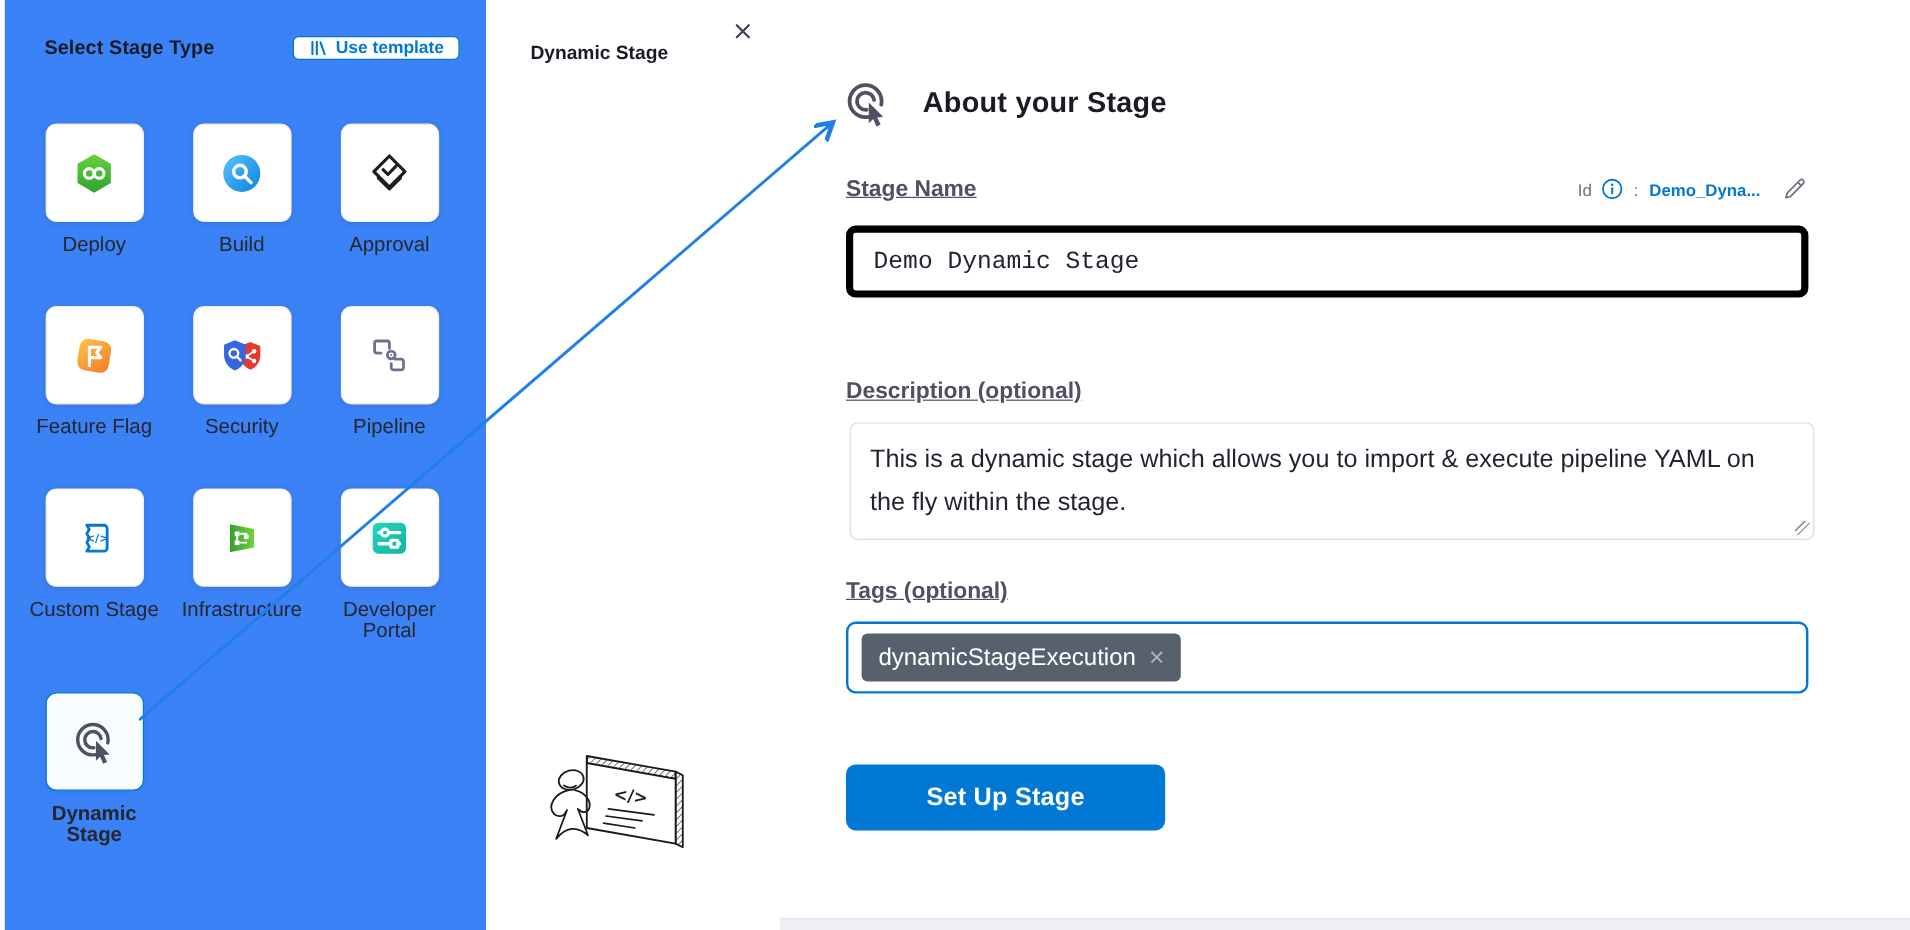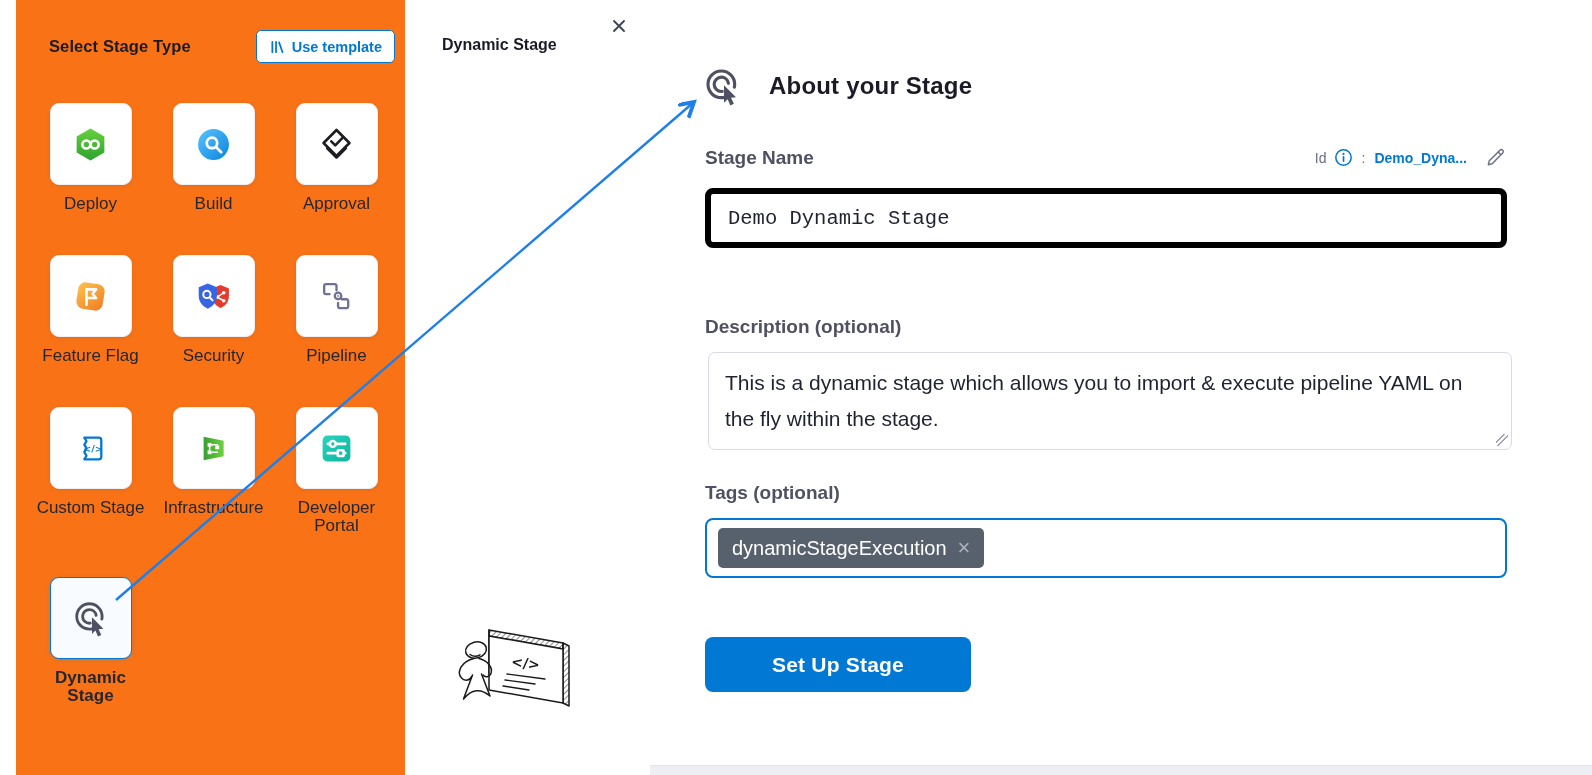--- a/index.html
+++ b/index.html
@@ -1,26 +1,26 @@
 <!DOCTYPE html>
 <html><head>
 <meta charset="utf-8">
 <style>
   * { margin:0; padding:0; box-sizing:border-box; }
   html,body { background:#fff; }
   body { font-family:"Liberation Sans","DejaVu Sans",sans-serif; color:#1b1b28; }
   #app { position:relative; width:1592px; height:775px; background:#fff; overflow:hidden; }
 
   
-  .left-panel { position:absolute; left:16px; top:0; width:404px; height:775px;
-    border-right:1px dashed #cfd1dc; background:#f97316; }
+  .left-panel { position:absolute; left:4px; top:0; width:404px; height:775px;
+    border-right:1px dashed #cfd1dc; background:#3b82f6; }
   .left-header { position:absolute; top:30px; left:33px; right:24px;
     display:flex; justify-content:space-between; align-items:center; }
   .left-title { font-size:16.5px; font-weight:700; color:#1b1b28; letter-spacing:.1px; }
-  .use-template-btn { display:flex; align-items:center; gap:7px; height:33px; padding:0 12px;
+  .use-template-btn { display:flex; align-items:center; gap:7px; height:20px; padding:0 12px;
     border:1px solid #0278d5; border-radius:5px; background:#fff; color:#0278d5;
     font-size:14.5px; font-weight:700; cursor:pointer; font-family:inherit; }
   .stage-grid { position:absolute; top:103px; left:13px;
     display:grid; grid-template-columns:repeat(3,123px); row-gap:42px; }
   .stage-cell { display:flex; flex-direction:column; align-items:center; }
   .stage-card { width:82px; height:82px; border-radius:9px; background:#fff;
     border:1px solid #f0f0f3; box-shadow:0 1px 4px rgba(40,41,61,.10), 0 0 1px rgba(40,41,61,.06);
     display:flex; align-items:center; justify-content:center; cursor:pointer; }
   .stage-card.selected { border:1px solid #0278d5; background:#f8fbff;
     box-shadow:0 1px 5px rgba(2,120,213,.18); }
@@ -38,21 +38,21 @@
     font-size:15px; line-height:23px; color:#1b1b28; }
   .illustration { position:absolute; left:44px; top:616px; }
 
   
   .about-panel { position:absolute; left:650px; top:0; right:0; bottom:0; background:#fff; }
   .about-header { position:absolute; left:53px; top:66px; display:flex; align-items:center; gap:26px; }
   .about-title { font-size:24px; font-weight:700; color:#1b1b28; letter-spacing:.2px; }
   .field-row { position:absolute; left:55px; width:802px; display:flex;
     justify-content:space-between; align-items:center; }
   .row-name { top:146px; }
-  .field-label { font-size:19px; font-weight:600; color:#4f5162; }
+  .field-label { font-size:19px; font-weight:600; color:#4f5162;text-decoration:underline; }
   .id-group { display:flex; align-items:center; gap:7px; font-size:14px; }
   .id-label { color:#6b6d85; font-weight:400; }
   .id-colon { color:#6b6d85; margin:0 2px; }
   .id-value { color:#0278d5; font-weight:600; cursor:pointer; }
   .icon-btn { background:none; border:none; cursor:pointer; display:flex; align-items:center; padding:0; }
   .pencil { margin-left:10px; }
   .name-input { position:absolute; left:55px; top:188px; width:802px; height:60px;
     border:6px solid #000000; border-radius:8px; padding:0 17px; font-size:20.5px;
     color:#1f2230; font-family:Liberation Mono, monospace; background:#fff; outline:none; }
   .label-desc { position:absolute; left:55px; top:316px; }

